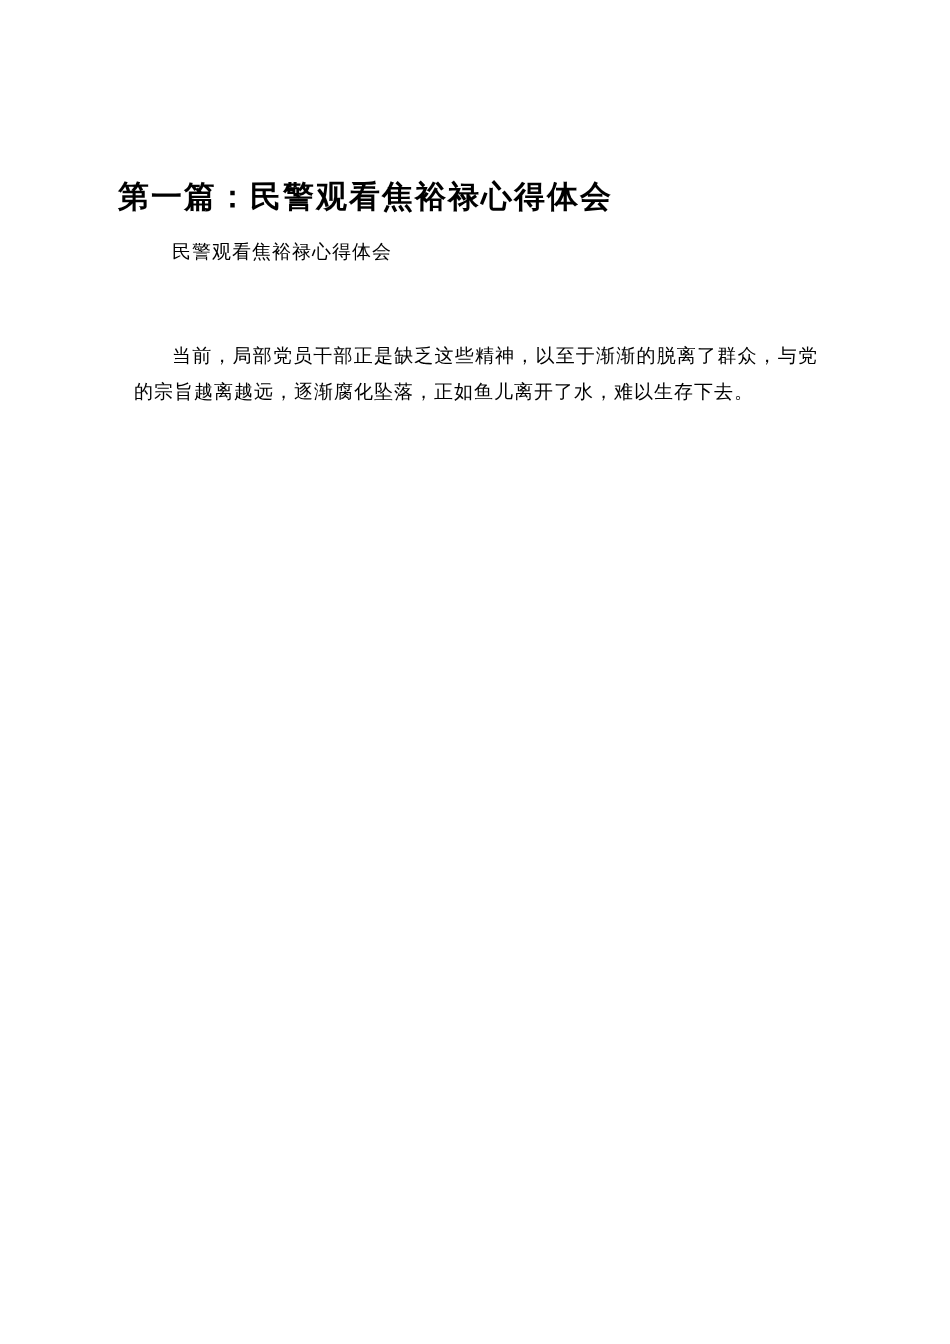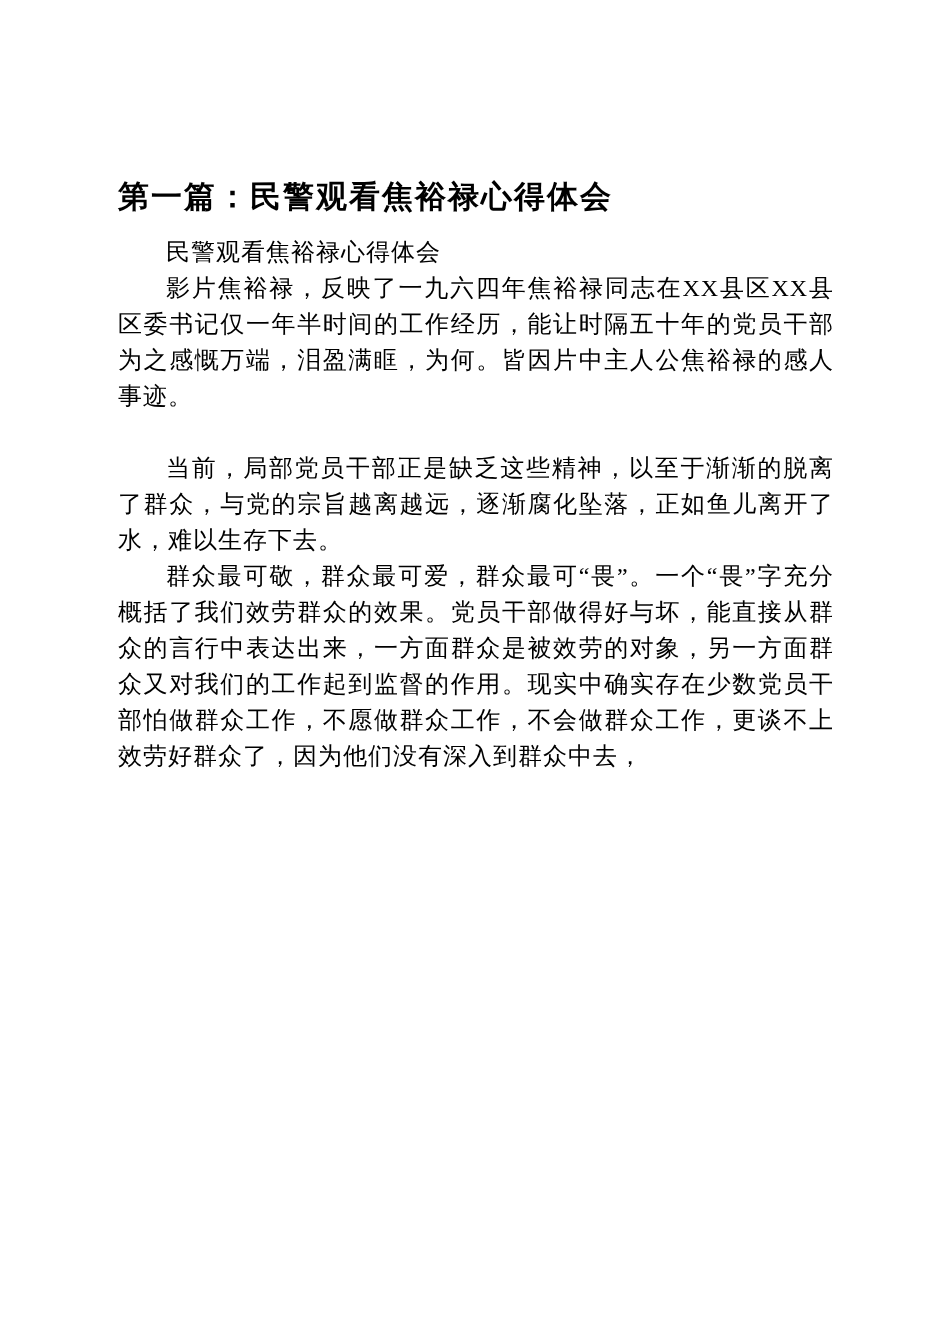--- a/index.html
+++ b/index.html
@@ -23,32 +23,30 @@
   }
   .title {
     font-family: Liberation Sans, sans-serif;
     font-size: 31px;
     font-weight: bold;
     letter-spacing: 2px;
     margin: 0 0 16px 0;
     white-space: nowrap;
   }
   .para {
-    font-size: 24px;
+    font-size: 19px;
     line-height: 36px;
     letter-spacing: 1px;
     text-align: justify;
     text-indent: 2em;
-    margin: 0;
+    margin: 16px;
     min-height: 36px; 
   }
 </style>
 </head>
 <body>
 
 <div class="page">
   <h1 class="title">第一篇：民警观看焦裕禄心得体会</h1>
   <p class="para">民警观看焦裕禄心得体会</p>
-  <p class="para">影片焦裕禄，反映了一九六四年焦裕禄同志在XX县区XX县区委书记仅一年半时间的工作经历，能让时隔五十年的党员干部为之感慨万端，泪盈满眶，为何。皆因片中主人公焦裕禄的感人事迹。</p>
   <p class="para"></p>
   <p class="para">当前，局部党员干部正是缺乏这些精神，以至于渐渐的脱离了群众，与党的宗旨越离越远，逐渐腐化坠落，正如鱼儿离开了水，难以生存下去。</p>
-  <p class="para">群众最可敬，群众最可爱，群众最可“畏”。一个“畏”字充分概括了我们效劳群众的效果。党员干部做得好与坏，能直接从群众的言行中表达出来，一方面群众是被效劳的对象，另一方面群众又对我们的工作起到监督的作用。现实中确实存在少数党员干部怕做群众工作，不愿做群众工作，不会做群众工作，更谈不上效劳好群众了，因为他们没有深入到群众中去，</p>
 </div>
 
 </body></html>

